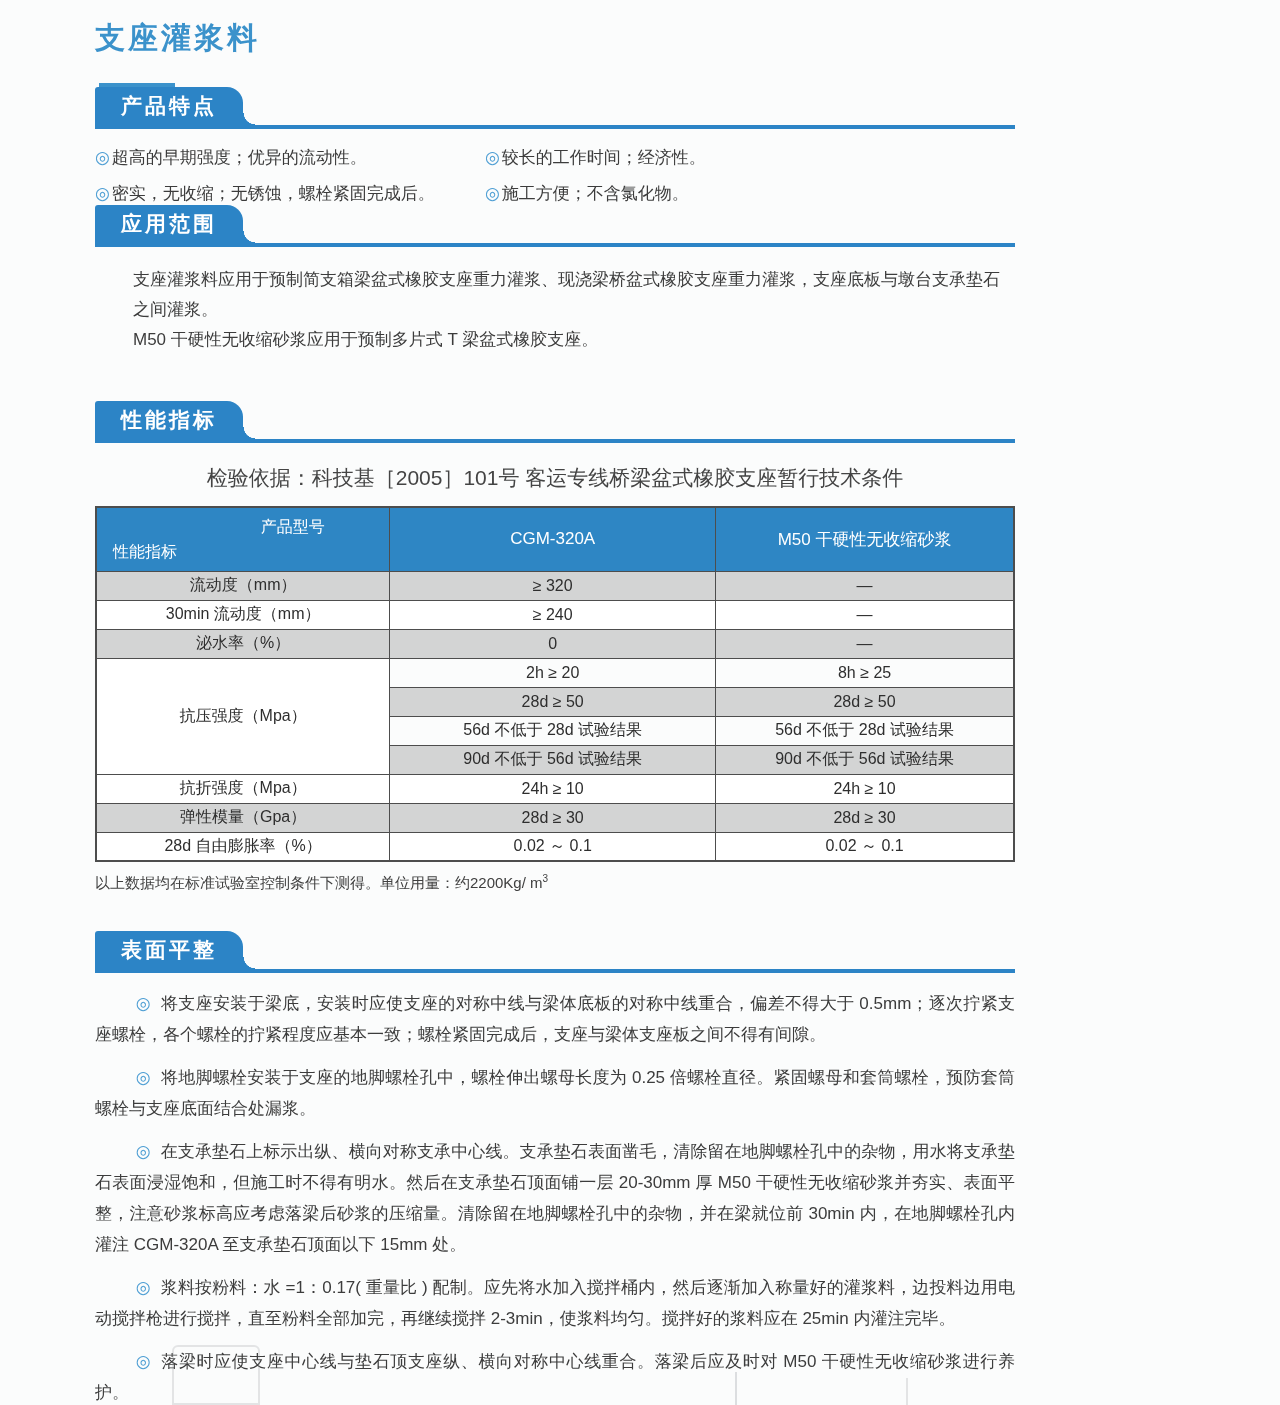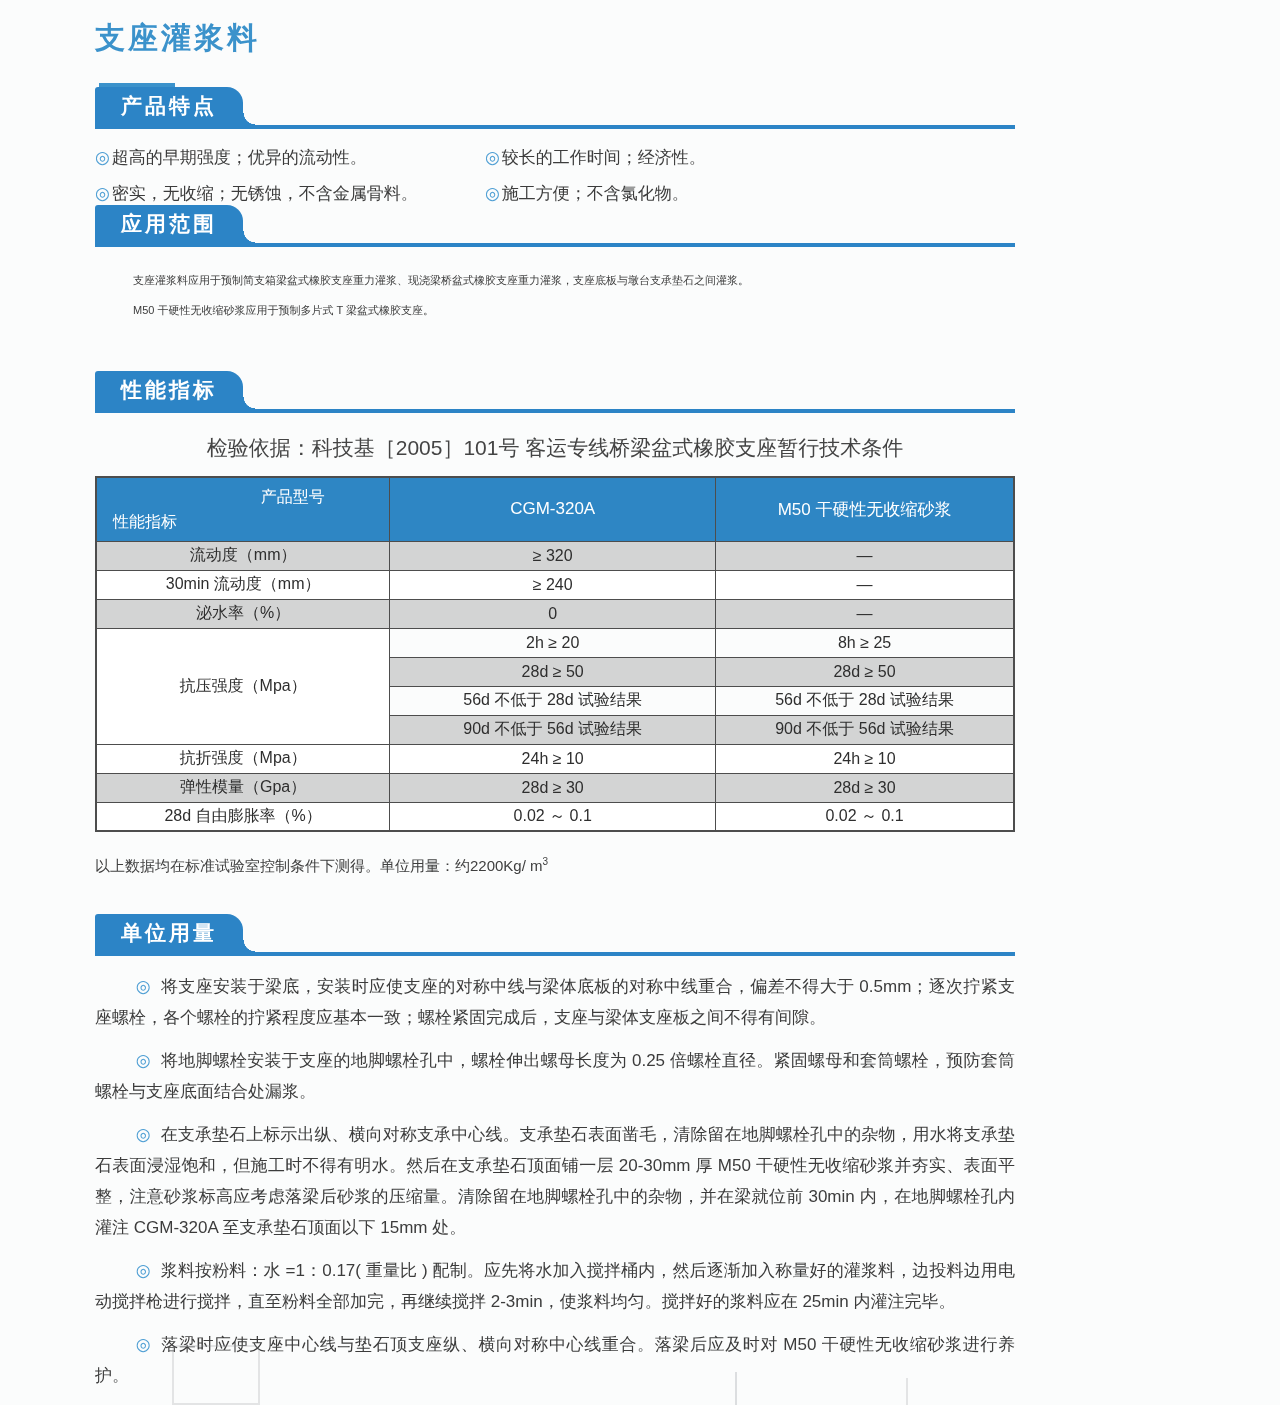--- a/index.html
+++ b/index.html
@@ -37,21 +37,21 @@
   
   .bullet-icon{color:#4f9fd4;font-size:17px;line-height:inherit;}
   .bullet-icon::before{content:"◎";}
 
   
   .features{margin-top:17px;display:grid;grid-template-columns:390px 1fr;row-gap:13px;}
   .feature-item{display:flex;gap:2px;font-size:17px;color:#3c3c3c;align-items:baseline;}
 
   
   .applications{margin-top:18px;}
-  .app-paragraph{padding-left:38px;font-size:11px;line-height:30px;color:#3c3c3c;}
+  .app-paragraph{padding-left:38px;font-size:17px;line-height:30px;color:#3c3c3c;}
 
   
   .perf-note{margin-top:21px;text-align:center;font-size:21px;color:#444;}
   table.perf{
     margin-top:14px;width:100%;border-collapse:collapse;
     border:2px solid var(--border);table-layout:fixed;
   }
   table.perf td{
     border:1.5px solid var(--border);text-align:center;vertical-align:middle;
     font-size:16px;color:#2e2e2e;height:29px;padding:1px 4px;
@@ -64,21 +64,21 @@
     position:relative;padding:0;
     background-image:linear-gradient(to top right,
       rgba(0,0,0,0) calc(50% - 1.2px), #21425d calc(50% - 1.2px),
       #21425d calc(50% + 1.2px), rgba(0,0,0,0) calc(50% + 1.2px));
   }
   .corner-top{position:absolute;top:9px;left:56%;font-size:16px;}
   .corner-bottom{position:absolute;bottom:8px;left:16px;font-size:16px;}
   tr.gray td.shade, td.gray{background:var(--row-gray);}
   tr.white td.shade{background:#fff;}
   td.group-label{background:#fff;}
-  .perf-footnote{margin-top:24px;font-size:15px;color:#3f3f3f;}
+  .perf-footnote{margin-top:11px;font-size:15px;color:#3f3f3f;}
   .perf-footnote sup{font-size:10px;vertical-align:super;}
 
   
   .construction{margin-top:15px;}
   .con-paragraph{
     font-size:17px;line-height:31px;text-align:justify;color:#3c3c3c;
     text-indent:2.4em;margin-top:12px;
   }
   .con-paragraph .bullet-icon{margin-right:10px;}
 
@@ -111,21 +111,21 @@
     <div class="feature-item">
       <span class="bullet-icon"></span>
       <span>超高的早期强度；优异的流动性。</span>
     </div>
     <div class="feature-item">
       <span class="bullet-icon"></span>
       <span>较长的工作时间；经济性。</span>
     </div>
     <div class="feature-item">
       <span class="bullet-icon"></span>
-      <span>密实，无收缩；无锈蚀，不含金属骨料。</span>
+      <span>密实，无收缩；无锈蚀，螺栓紧固完成后。</span>
     </div>
     <div class="feature-item">
       <span class="bullet-icon"></span>
       <span>施工方便；不含氯化物。</span>
     </div>
   </div>
 
   <div class="sec-header sec-applications">
     <div class="sec-tab">应用范围</div>
   </div>
@@ -198,21 +198,21 @@
       <td class="shade">28d 自由膨胀率（%）</td>
       <td class="shade">0.02 ～ 0.1</td>
       <td class="shade">0.02 ～ 0.1</td>
     </tr>
   </tbody>
     </table>
 
   <p class="perf-footnote"><span>以上数据均在标准试验室控制条件下测得。单位用量：约2200Kg/ m</span><sup>3</sup></p>
 
   <div class="sec-header sec-construction">
-    <div class="sec-tab">单位用量</div>
+    <div class="sec-tab">表面平整</div>
   </div>
   <div class="construction">
     <p class="con-paragraph"><span class="bullet-icon"></span><span>将支座安装于梁底，安装时应使支座的对称中线与梁体底板的对称中线重合，偏差不得大于 0.5mm；逐次拧紧支座螺栓，各个螺栓的拧紧程度应基本一致；螺栓紧固完成后，支座与梁体支座板之间不得有间隙。</span></p>
     <p class="con-paragraph"><span class="bullet-icon"></span><span>将地脚螺栓安装于支座的地脚螺栓孔中，螺栓伸出螺母长度为 0.25 倍螺栓直径。紧固螺母和套筒螺栓，预防套筒螺栓与支座底面结合处漏浆。</span></p>
     <p class="con-paragraph"><span class="bullet-icon"></span><span>在支承垫石上标示出纵、横向对称支承中心线。支承垫石表面凿毛，清除留在地脚螺栓孔中的杂物，用水将支承垫石表面浸湿饱和，但施工时不得有明水。然后在支承垫石顶面铺一层 20-30mm 厚 M50 干硬性无收缩砂浆并夯实、表面平整，注意砂浆标高应考虑落梁后砂浆的压缩量。清除留在地脚螺栓孔中的杂物，并在梁就位前 30min 内，在地脚螺栓孔内灌注 CGM-320A 至支承垫石顶面以下 15mm 处。</span></p>
     <p class="con-paragraph"><span class="bullet-icon"></span><span>浆料按粉料：水 =1：0.17( 重量比 ) 配制。应先将水加入搅拌桶内，然后逐渐加入称量好的灌浆料，边投料边用电动搅拌枪进行搅拌，直至粉料全部加完，再继续搅拌 2-3min，使浆料均匀。搅拌好的浆料应在 25min 内灌注完毕。</span></p>
     <p class="con-paragraph"><span class="bullet-icon"></span><span>落梁时应使支座中心线与垫石顶支座纵、横向对称中心线重合。落梁后应及时对 M50 干硬性无收缩砂浆进行养护。</span></p>
     <p class="con-paragraph"><span class="bullet-icon"></span><span>待地脚螺栓孔灌浆材料达到规定强度后，紧固地脚螺栓，拆除支座临时连接板，安装支座密封围板。</span></p>
   </div>
 

